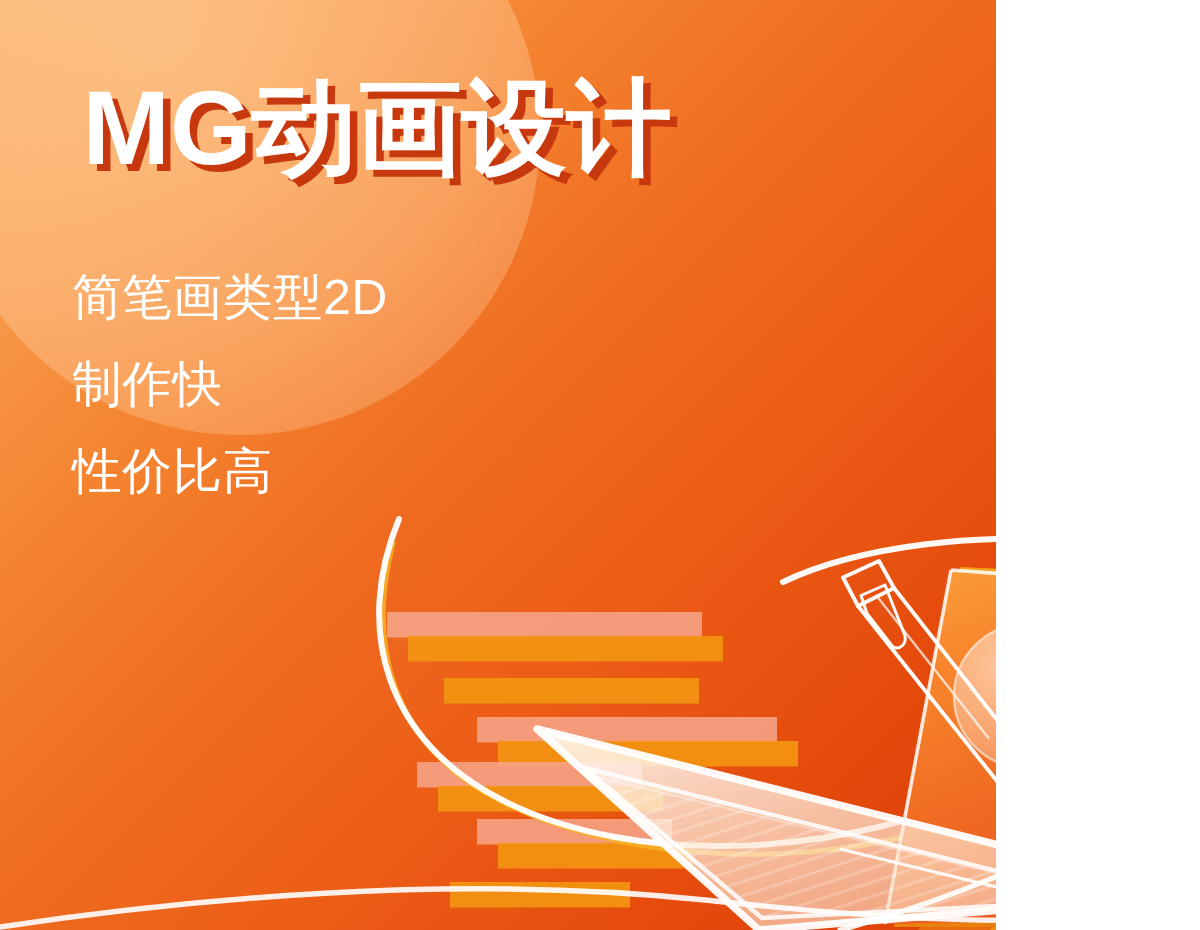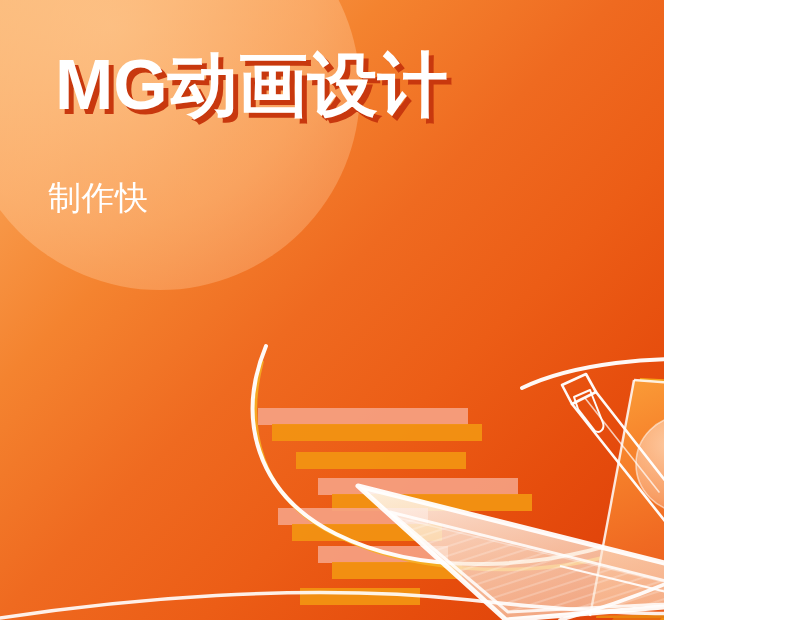--- a/index.html
+++ b/index.html
@@ -182,16 +182,18 @@
       </g>
 
       <path d="M 0 618 C 120 600 300 582 470 600 C 600 614 700 620 800 604" fill="none" stroke="#ffffff" stroke-opacity="0.90" stroke-width="3.6" stroke-linecap="round"></path>
       <path d="M 560 620 C 640 598 720 566 800 508" fill="none" stroke="#ffffff" stroke-opacity="0.92" stroke-width="3.6" stroke-linecap="round"></path>
     </g>
   </svg>
 
   <div id="title">MG动画设计</div>
 
   <div id="subtitles">
+    <div class="subtitle-line">简笔画类型2D</div>
     <div class="subtitle-line">制作快</div>
+    <div class="subtitle-line">性价比高</div>
   </div>
 
 </div>
 
 </body></html>

